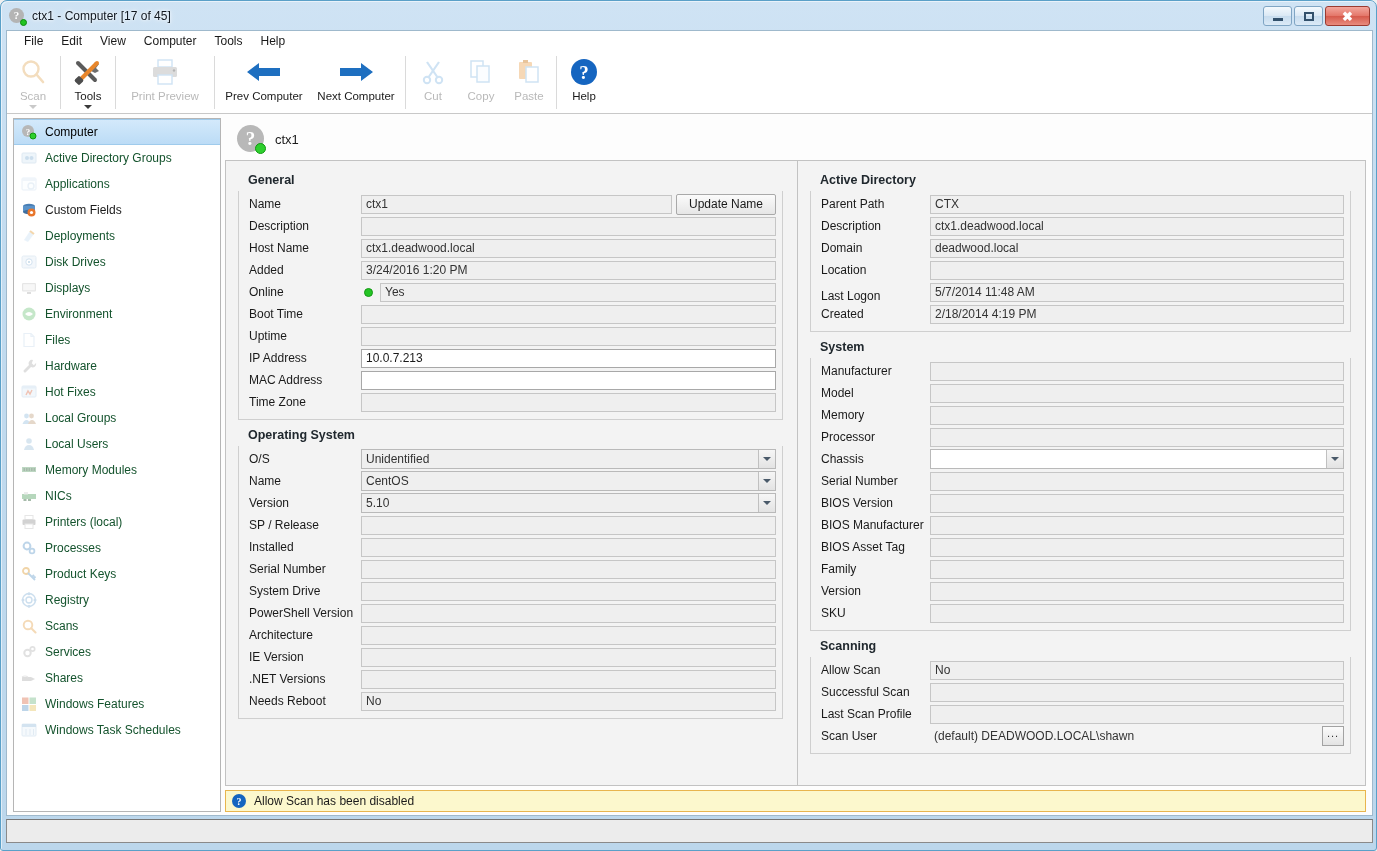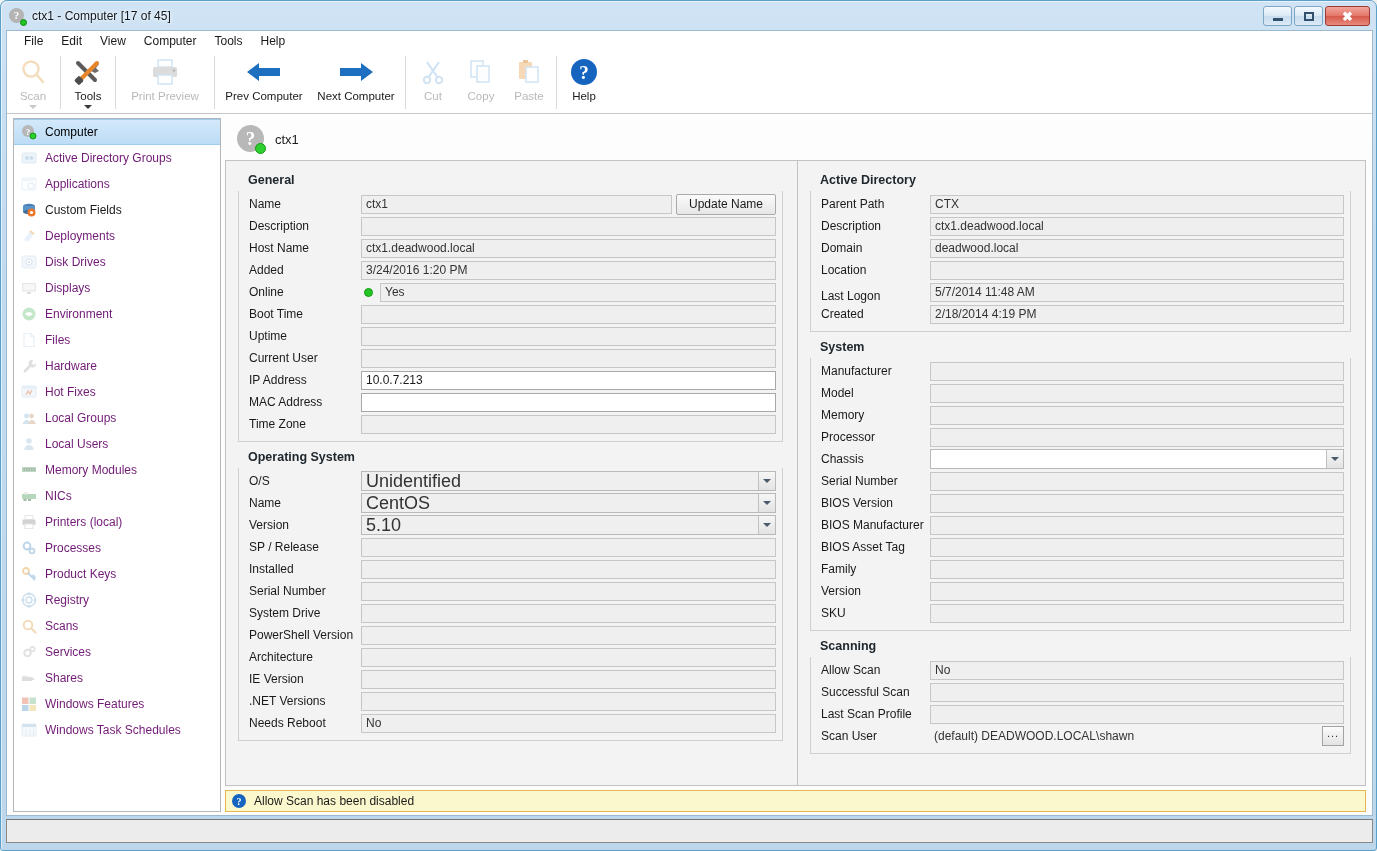--- a/index.html
+++ b/index.html
@@ -115,21 +115,21 @@
 
   
   .body-split { display:flex; height: calc(786px - 21px - 63px); }
   .sidebar {
     width: 208px; background: #ffffff;
     border: 1px solid #b5b5b5; margin: 4px 0 4px 6px;
     overflow: hidden;
   }
   .side-item {
     height: 26px; display:flex; align-items:center; padding-left: 7px;
-    font-size: 12px; color: #701a75; cursor: default;
+    font-size: 12px; color: #14532d; cursor: default;
   }
   .side-item.enabled { color: #1a1a1a; }
   .side-item.selected {
     background: linear-gradient(180deg,#d3e9fb 0%, #bcdcf6 100%);
     border-top:1px solid #9fcbec; border-bottom:1px solid #9fcbec;
     color:#000;
   }
   .side-ico { width: 16px; height: 16px; margin-right: 8px; flex:0 0 auto; position:relative; }
 
   
@@ -173,21 +173,21 @@
   }
   .f-input {
     flex: 1; height: 19px; background: #efefef;
     border: 1px solid #c6c6c6; font-size: 12px; color:#333;
     display:flex; align-items:center; padding: 0 4px;
     overflow:hidden; white-space:nowrap;
   }
   .f-input.editable { background: #ffffff; border-color:#a8a8a8; color:#1a1a1a; }
   .f-combo {
     flex:1; height: 20px; background:#efefef; border:1px solid #b9b9b9;
-    display:flex; align-items:center; padding: 0 0 0 4px; font-size:18px; color:#333;
+    display:flex; align-items:center; padding: 0 0 0 4px; font-size:12px; color:#333;
     position: relative;
   }
   .f-combo.white { background:#ffffff; }
   .combo-arrow {
     margin-left:auto; width: 17px; height: 18px;
     background: linear-gradient(180deg,#f6f6f6,#e3e3e3);
     border-left:1px solid #c0c0c0;
     display:flex;align-items:center;justify-content:center;
   }
   .arrow-v {
@@ -669,24 +669,20 @@
                 </div>
                 <div class="row">
                   <div class="row-label" style="width: 116px;">Boot Time</div>
                   <div class="f-input"></div>
                 </div>
                 <div class="row">
                   <div class="row-label" style="width: 116px;">Uptime</div>
                   <div class="f-input"></div>
                 </div>
                 <div class="row">
-                  <div class="row-label" style="width: 116px;">Current User</div>
-                  <div class="f-input"></div>
-                </div>
-                <div class="row">
                   <div class="row-label" style="width: 116px;">IP Address</div>
                   <div class="f-input editable">10.0.7.213</div>
                 </div>
                 <div class="row">
                   <div class="row-label" style="width: 116px;">MAC Address</div>
                   <div class="f-input editable"></div>
                 </div>
                 <div class="row">
                   <div class="row-label" style="width: 116px;">Time Zone</div>
                   <div class="f-input"></div>

